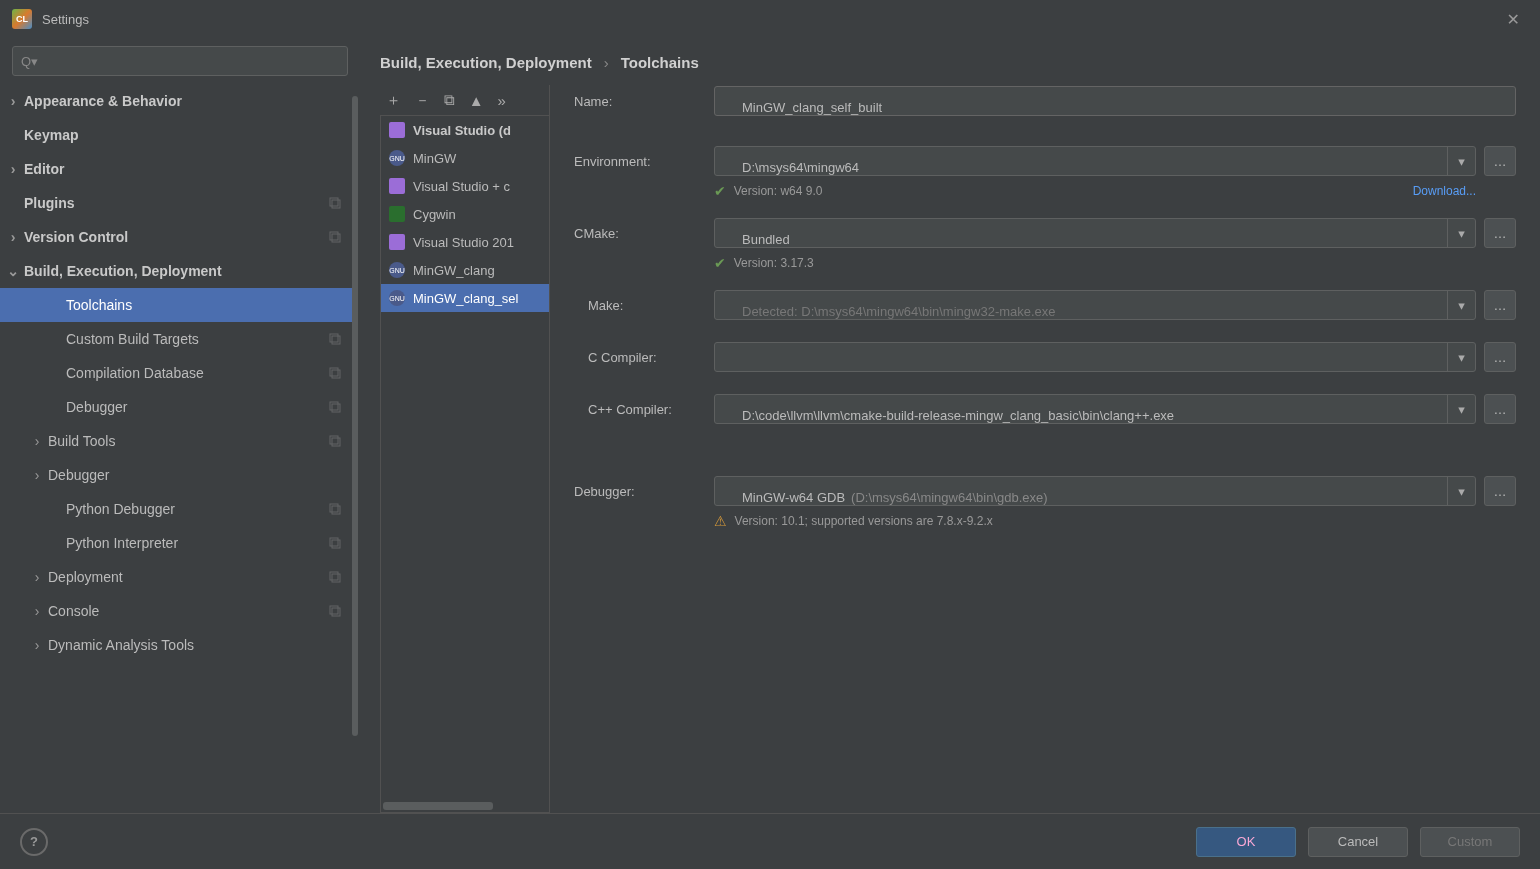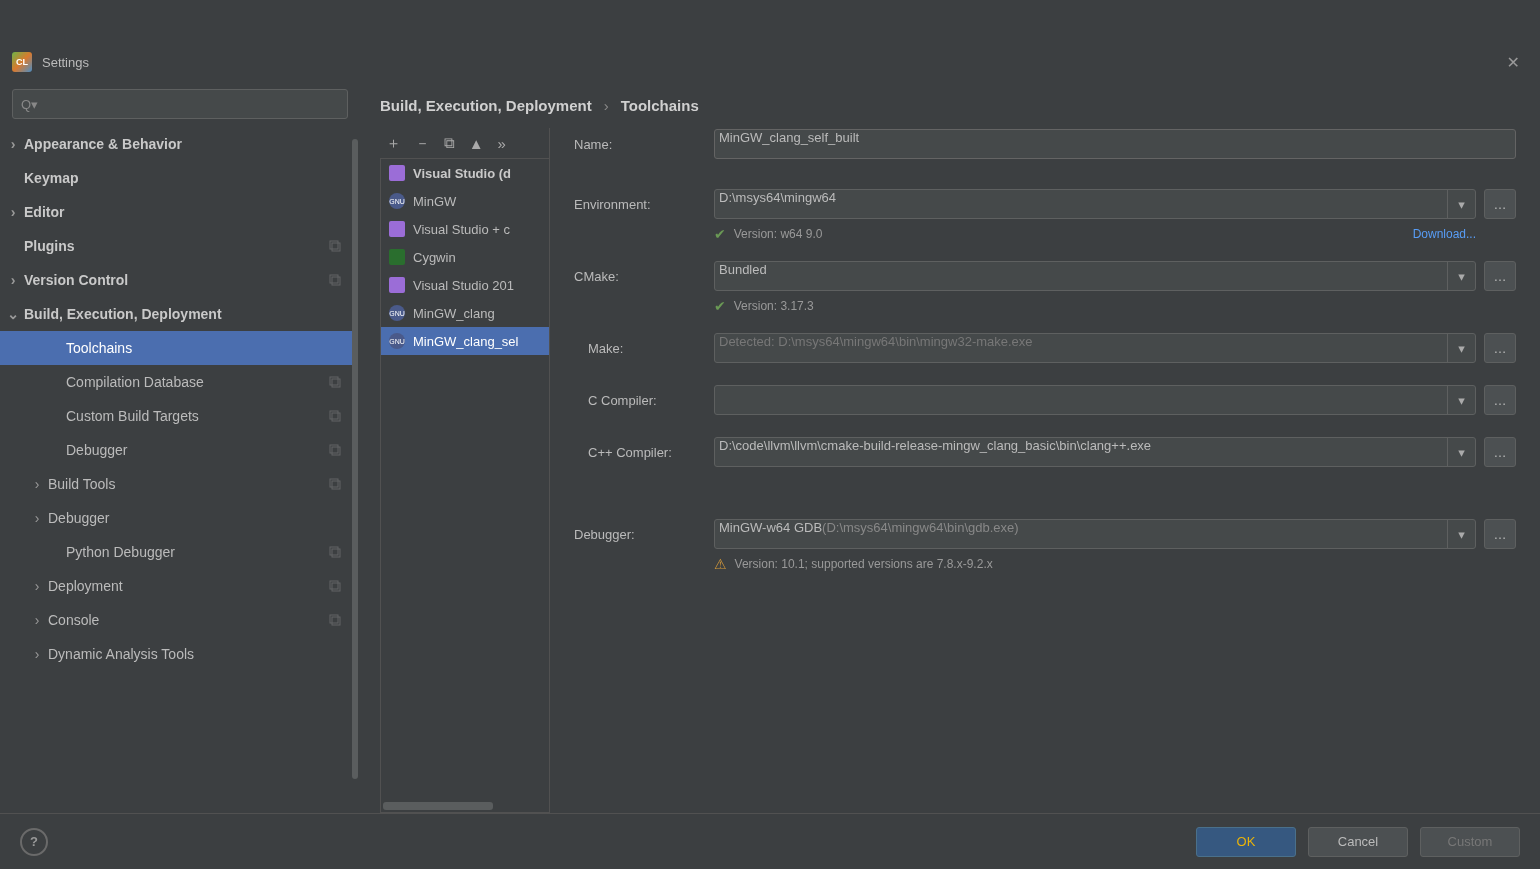--- a/index.html
+++ b/index.html
@@ -13,21 +13,20 @@
   overflow: hidden;
   display: flex;
   flex-direction: column;
 }
 .titlebar {
   height: 38px;
   display: flex;
   align-items: center;
   padding: 0 12px;
   justify-content: space-between;
-  margin-top: 43px;
 }
 .titlebar-left { display: flex; align-items: center; gap: 10px; }
 .app-icon {
   width: 20px; height: 20px;
   background: linear-gradient(135deg,#6eb447,#d97a2e,#4a8ec7);
   border-radius: 3px;
   display:flex;align-items:center;justify-content:center;
   font-size:9px;color:#fff;font-weight:bold;
 }
 .close-x { font-size: 16px; color: #999; cursor: pointer; padding: 4px 8px; }
@@ -186,23 +185,23 @@
   gap:8px;
   align-items:center;
 }
 .text-input, .combo {
   flex:1;
   height: 30px;
   background:#45494a;
   border:1px solid #5e6060;
   border-radius:3px;
   color:#bbb;
-  padding: 0 4px;
-  display:flex;
-  align-items:flex-start;
+  padding: 0 27px;
+  display:flex;
+  align-items:flex-end;
   position:relative;
 }
 .text-input.name { border-color:#646464;}
 .combo .arrow {
   position:absolute; right:0; top:0; width:28px; height:100%;
   border-left:1px solid #5e6060;
   display:flex;align-items:center;justify-content:center;
   color:#aaa;
 }
 .browse-btn {
@@ -221,21 +220,21 @@
   gap:8px;
   font-size:12px;
   color:#999;
   margin-bottom: 18px;
 }
 .status-row .check { color:#6a9955; font-size:14px;}
 .status-row .warn { color:#d89b3a; font-size:14px;}
 .status-row.with-link { justify-content: space-between; padding-right: 40px; }
 .link { color:#589df6; cursor:pointer; }
 .placeholder-text { color:#777;}
-.debugger-val { display:flex; align-items:baseline;}
+.debugger-val { display:flex; gap:6px; align-items:baseline;}
 .debugger-val .path { color:#888;}
 
 
 .footer {
   height: 56px;
   border-top:1px solid #515151;
   display:flex;
   align-items:center;
   padding: 0 20px;
   gap:12px;
@@ -251,21 +250,21 @@
 .btn {
   min-width:100px;height:30px;
   border:1px solid #5e6060;
   border-radius:3px;
   background:#4c5052;
   color:#bbb;
   display:flex;align-items:center;justify-content:center;
   cursor:pointer;
   padding:0 16px;
 }
-.btn.primary { background:#365880; border-color:#4a708b; color:#eab308;margin-left:12px;}
+.btn.primary { background:#365880; border-color:#4a708b; color:#f9a8d4;margin-left:12px;}
 .btn.disabled { color:#777; cursor:default;}
 </style>
 </head>
 <body>
 
 <div class="titlebar">
   <div class="titlebar-left">
     <div class="app-icon">CL</div>
     <span>Settings</span>
   </div>
@@ -306,28 +305,28 @@
             </svg></span>
         </div>
       <div class="tree-item bold">
           <span class="chev">⌄</span>
           <span>Build, Execution, Deployment</span>
         </div>
       <div class="tree-item subsub selected">
           <span>Toolchains</span>
         </div>
       <div class="tree-item subsub">
+          <span>Custom Build Targets</span>
+          <span class="copy-icon"><svg viewBox="0 0 14 14">
+              <rect x="2" y="2" width="8" height="8" fill="none" stroke="#888"></rect>
+              <rect x="4" y="4" width="8" height="8" fill="none" stroke="#888"></rect>
+            </svg></span>
+        </div>
+      <div class="tree-item subsub">
           <span>Compilation Database</span>
-          <span class="copy-icon"><svg viewBox="0 0 14 14">
-              <rect x="2" y="2" width="8" height="8" fill="none" stroke="#888"></rect>
-              <rect x="4" y="4" width="8" height="8" fill="none" stroke="#888"></rect>
-            </svg></span>
-        </div>
-      <div class="tree-item subsub">
-          <span>Custom Build Targets</span>
           <span class="copy-icon"><svg viewBox="0 0 14 14">
               <rect x="2" y="2" width="8" height="8" fill="none" stroke="#888"></rect>
               <rect x="4" y="4" width="8" height="8" fill="none" stroke="#888"></rect>
             </svg></span>
         </div>
       <div class="tree-item subsub">
           <span>Debugger</span>
           <span class="copy-icon"><svg viewBox="0 0 14 14">
               <rect x="2" y="2" width="8" height="8" fill="none" stroke="#888"></rect>
               <rect x="4" y="4" width="8" height="8" fill="none" stroke="#888"></rect>
@@ -340,20 +339,27 @@
               <rect x="2" y="2" width="8" height="8" fill="none" stroke="#888"></rect>
               <rect x="4" y="4" width="8" height="8" fill="none" stroke="#888"></rect>
             </svg></span>
         </div>
       <div class="tree-item sub">
           <span class="chev">›</span>
           <span>Debugger</span>
         </div>
       <div class="tree-item subsub">
           <span>Python Debugger</span>
+          <span class="copy-icon"><svg viewBox="0 0 14 14">
+              <rect x="2" y="2" width="8" height="8" fill="none" stroke="#888"></rect>
+              <rect x="4" y="4" width="8" height="8" fill="none" stroke="#888"></rect>
+            </svg></span>
+        </div>
+      <div class="tree-item subsub">
+          <span>Python Interpreter</span>
           <span class="copy-icon"><svg viewBox="0 0 14 14">
               <rect x="2" y="2" width="8" height="8" fill="none" stroke="#888"></rect>
               <rect x="4" y="4" width="8" height="8" fill="none" stroke="#888"></rect>
             </svg></span>
         </div>
       <div class="tree-item sub">
           <span class="chev">›</span>
           <span>Deployment</span>
           <span class="copy-icon"><svg viewBox="0 0 14 14">
               <rect x="2" y="2" width="8" height="8" fill="none" stroke="#888"></rect>

